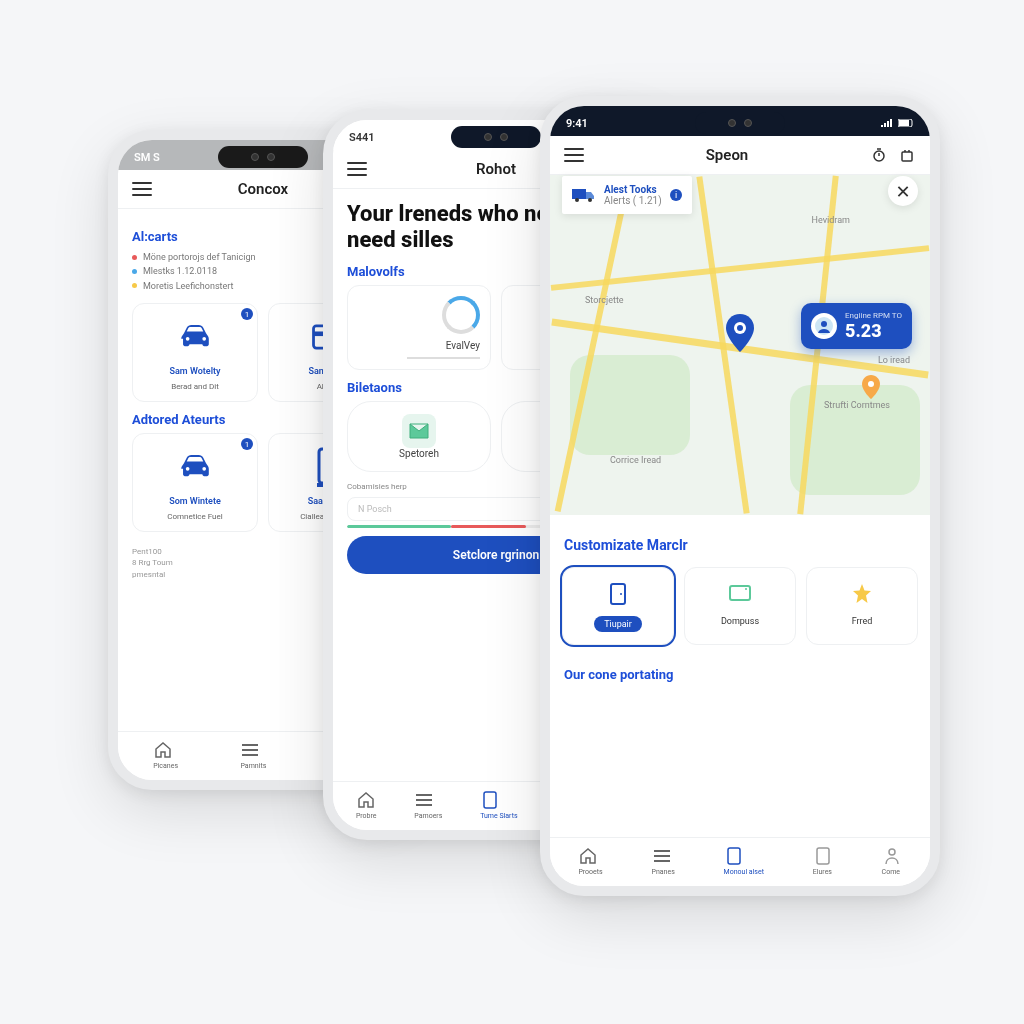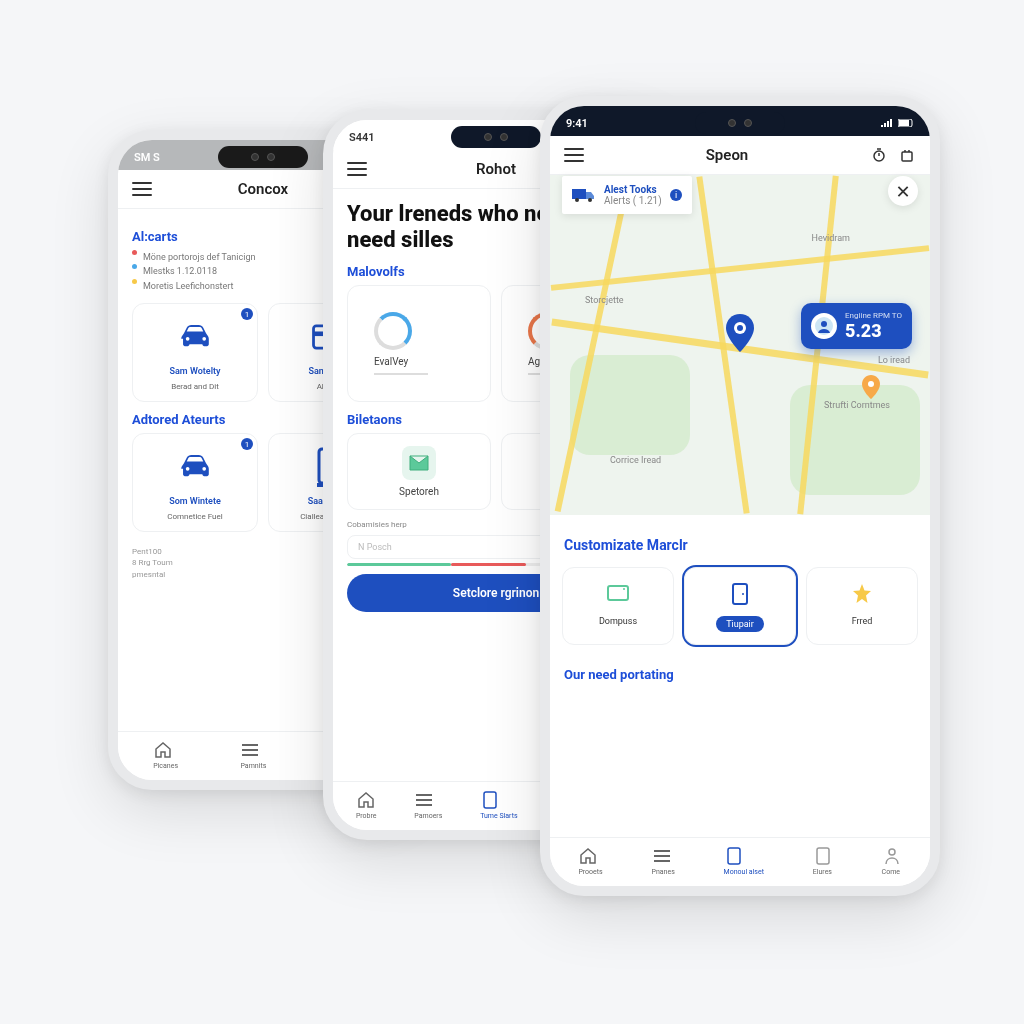--- a/index.html
+++ b/index.html
@@ -18,39 +18,39 @@
 .topbar{display:flex;align-items:center;justify-content:space-between;padding:10px 14px;border-bottom:1px solid #eef0f2}
 .burger{width:20px;height:14px;display:flex;flex-direction:column;justify-content:space-between;cursor:pointer}
 .burger span{height:2px;background:#333;border-radius:2px}
 .topbar-title{font-size:15px;font-weight:600;color:#222}
 .topbar-icons{display:flex;gap:10px;align-items:center}
 .ticon{width:18px;height:18px;display:flex;align-items:center;justify-content:center;color:#333}
 .content{padding:12px 14px;overflow:hidden}
 .section-title{font-size:13px;font-weight:700;color:#1d4ed8;margin:8px 0 6px}
 .big-title{font-size:22px;font-weight:800;line-height:1.2;color:#111;margin-bottom:10px}
 .bullets{font-size:9px;color:#777;line-height:1.6;margin-bottom:10px}
-.bullets .row{display:flex;gap:6px}
+.bullets .row{display:flex;align-items:center;gap:6px}
 .bdot{width:5px;height:5px;border-radius:50%}
 .grid2{display:grid;grid-template-columns:1fr 1fr;gap:10px;margin-bottom:10px}
 .card{background:#fff;border:1px solid #eef0f2;border-radius:12px;padding:10px 8px;position:relative;display:flex;flex-direction:column;align-items:center;gap:6px}
 .card .icn{width:46px;height:46px;display:flex;align-items:center;justify-content:center}
 .card .lbl{font-size:9px;color:#1e4fbf;font-weight:600;text-align:center}
 .card .lbl2{font-size:8px;color:#666;text-align:center}
 .badge{position:absolute;top:4px;right:4px;width:12px;height:12px;border-radius:50%;background:#1e4fbf;color:#fff;font-size:8px;display:flex;align-items:center;justify-content:center}
 .small-text{font-size:8px;color:#999;line-height:1.4;margin-top:14px}
 .bottombar{position:absolute;bottom:0;left:0;right:0;display:flex;align-items:center;justify-content:space-around;padding:8px 4px 10px;background:#fff;border-top:1px solid #eef0f2}
 .bbitem{display:flex;flex-direction:column;gap:2px;font-size:7px;color:#666;cursor:pointer}
 .bbitem.active{color:#1e4fbf}
 .bbitem .bicn{width:20px;height:20px;display:flex;align-items:center;justify-content:center}
 .fab{width:44px;height:44px;border-radius:50%;background:#1e4fbf;color:#fff;font-size:26px;display:flex;align-items:center;justify-content:center;margin-top:-14px}
-.circle-card{background:#fff;border:1px solid #eef0f2;border-radius:12px;padding:26px;display:flex;flex-direction:column;align-items:flex-start;gap:6px}
+.circle-card{background:#fff;border:1px solid #eef0f2;border-radius:12px;padding:10px;display:flex;flex-direction:column;align-items:flex-end;gap:6px}
 .ring{width:38px;height:38px;border-radius:50%;border:4px solid #ddd;position:relative}
 .ring.blue{border-top-color:#4aa8e8;border-right-color:#4aa8e8}
 .ring.orange{border-top-color:#e8764a;border-left-color:#e8764a}
-.sq-card{background:#fff;border:1px solid #eef0f2;border-radius:11px;padding:12px 16px;display:flex;flex-direction:column;align-items:center;gap:6px;position:relative}
+.sq-card{background:#fff;border:1px solid #eef0f2;border-radius:24px;padding:12px 16px;display:flex;flex-direction:column;align-items:center;position:relative}
 .sq-icn{width:34px;height:34px;border-radius:8px;display:flex;align-items:center;justify-content:center}
 .cta-btn{width:100%;background:#1e4fbf;color:#fff;border-radius:24px;padding:12px;font-size:12px;font-weight:600;text-align:center;margin-top:8px;cursor:pointer}
 .tiny-label{font-size:8px;color:#888}
 .bar-thin{height:3px;background:#eee;border-radius:2px;margin-top:4px;position:relative;overflow:hidden}
 .bar-thin .fill{position:absolute;left:0;top:0;bottom:0;border-radius:2px}
 .map{position:relative;height:340px;background:#eef4ee}
 .searchbox{position:absolute;top:70px;left:12px;right:12px;display:flex;gap:8px;z-index:5}
 .alert-chip{background:#fff;border-radius:2px;padding:8px 10px;display:flex;align-items:center;gap:8px;box-shadow:0 2px 8px rgba(0,0,0,.1);font-size:10px}
 .alert-chip .title{color:#1e4fbf;font-weight:700}
 .closebtn{width:30px;height:30px;border-radius:50%;background:#fff;display:flex;align-items:center;justify-content:center;box-shadow:0 2px 8px rgba(0,0,0,.1);cursor:pointer;font-size:18px;color:#333}
@@ -336,21 +336,21 @@
     </div>
   </div>
   <div class="map">
     <div class="area" style="left:20px;top:180px;width:120px;height:100px"></div>
     <div class="area" style="right:10px;top:210px;width:130px;height:110px"></div>
     <div class="road" style="left:0;top:90px;width:100%;height:6px;transform:rotate(-6deg)"></div>
     <div class="road" style="left:0;top:170px;width:100%;height:7px;transform:rotate(8deg)"></div>
     <div class="road" style="left:40px;top:0;width:6px;height:100%;transform:rotate(12deg)"></div>
     <div class="road" style="left:170px;top:0;width:6px;height:100%;transform:rotate(-8deg)"></div>
     <div class="road" style="left:265px;top:0;width:6px;height:100%;transform:rotate(6deg)"></div>
-    <div class="label-city" style="right:80px;top:58px">Hevidram</div>
+    <div class="label-city" style="right:80px;top:40px">Hevidram</div>
     <div class="label-city" style="left:35px;top:120px">Storcjette</div>
     <div class="label-city" style="right:40px;top:225px">Strufti Corntmes</div>
     <div class="label-city" style="left:60px;top:280px">Corrice Iread</div>
     <div class="label-city" style="right:20px;top:180px">Lo iread</div>
     <div class="pin">
       <svg width="28" height="38" viewBox="0 0 28 38">
             <path d="M14 0C6 0 0 6 0 14c0 10 14 24 14 24s14-14 14-24C28 6 22 0 14 0z" fill="#1e4fbf"></path>
             <circle cx="14" cy="14" r="6" fill="#fff"></circle>
             <circle cx="14" cy="14" r="3" fill="#1e4fbf"></circle>
           </svg>
@@ -392,48 +392,48 @@
             <text x="6" y="9" text-anchor="middle" fill="#fff" font-size="9">i</text>
           </svg>
     </div>
     <div style="flex:1"></div>
     <div class="closebtn">
           <span>✕</span>
         </div>
   </div>
   <div class="section-title" style="padding:14px 14px 8px;font-size:14px">Customizate Marclr</div>
   <div class="grid3">
+    <div class="chip-card active">
+      <div class="chip-icn">
+            <svg width="22" height="24" viewBox="0 0 22 24">
+              <rect x="4" y="2" width="14" height="20" rx="2" fill="none" stroke="#1e4fbf" stroke-width="2"></rect>
+              <circle cx="14" cy="12" r="1" fill="#1e4fbf"></circle>
+            </svg>
+          </div>
+      <div class="chip-lbl-btn">Tiupair</div>
+    </div>
     <div class="chip-card">
       <div class="chip-icn">
             <svg width="24" height="20" viewBox="0 0 24 20">
               <rect x="2" y="2" width="20" height="14" rx="2" fill="none" stroke="#5cc99a" stroke-width="2"></rect>
               <circle cx="18" cy="5" r="1" fill="#5cc99a"></circle>
             </svg>
           </div>
       <div class="chip-lbl">Dompuss</div>
     </div>
-    <div class="chip-card active">
-      <div class="chip-icn">
-            <svg width="22" height="24" viewBox="0 0 22 24">
-              <rect x="4" y="2" width="14" height="20" rx="2" fill="none" stroke="#1e4fbf" stroke-width="2"></rect>
-              <circle cx="14" cy="12" r="1" fill="#1e4fbf"></circle>
-            </svg>
-          </div>
-      <div class="chip-lbl-btn">Tiupair</div>
-    </div>
     <div class="chip-card">
       <div class="chip-icn">
             <svg width="22" height="22" viewBox="0 0 22 22">
               <path d="M11 1l2.5 6.5L20 8l-5 4.5L16.5 20 11 16l-5.5 4L7 12.5 2 8l6.5-.5z" fill="#f7c948"></path>
             </svg>
           </div>
       <div class="chip-lbl">Frred</div>
     </div>
   </div>
-  <div class="section-title" style="padding:14px 14px 4px;font-size:13px">Our need portating</div>
+  <div class="section-title" style="padding:14px 14px 4px;font-size:13px">Our cone portating</div>
   <div class="bottombar">
     <div class="bbitem">
           <div class="bicn">
             <svg width="18" height="18" viewBox="0 0 18 18">
               <path d="M2 8l7-6 7 6v8h-5v-5h-4v5h-5z" fill="none" stroke="#666" stroke-width="1.5"></path>
             </svg>
           </div>
           <span>Prooets</span>
         </div>
     <div class="bbitem">

